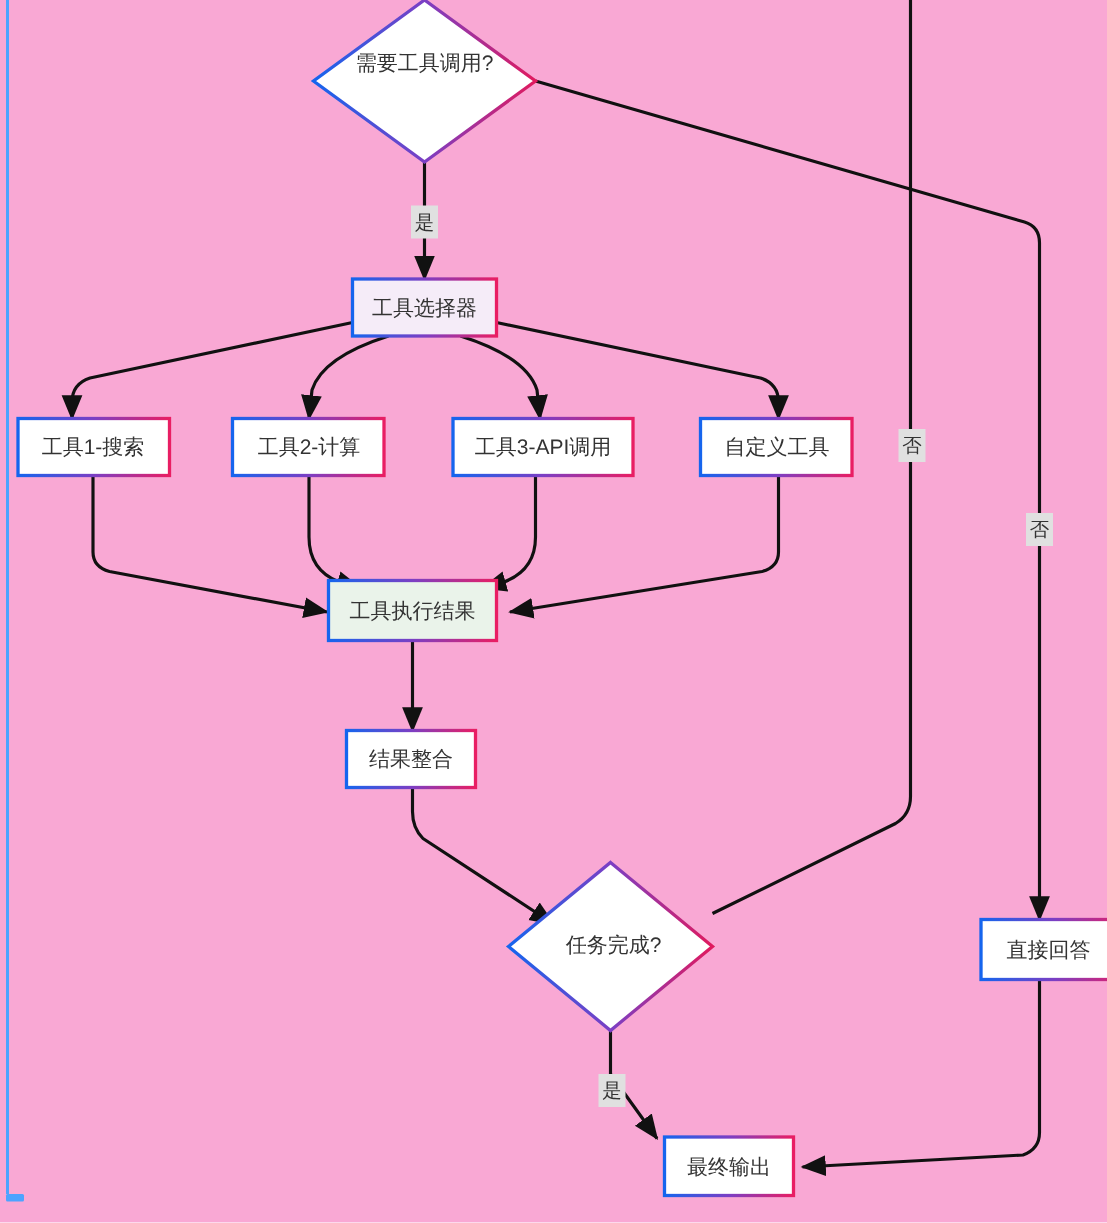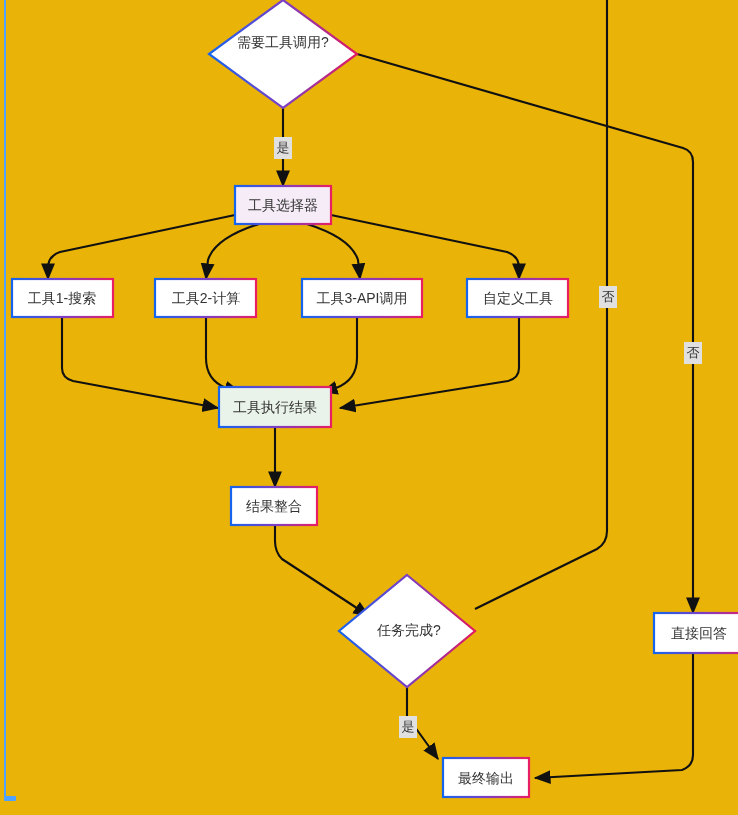--- a/index.html
+++ b/index.html
@@ -4,21 +4,21 @@
 <style>
   html, body {
     margin: 0;
     padding: 0;
     background: #ffffff;
   }
   #canvas {
     position: relative;
     width: 738px;
     height: 815px;
-    background: #eab308;
+    background: #f9a8d4;
     font-family: "Liberation Sans", "DejaVu Sans", sans-serif;
     overflow: hidden;
   }
   #flow-svg {
     position: absolute;
     left: 0;
     top: 0;
     width: 738px;
     height: 815px;
   }

